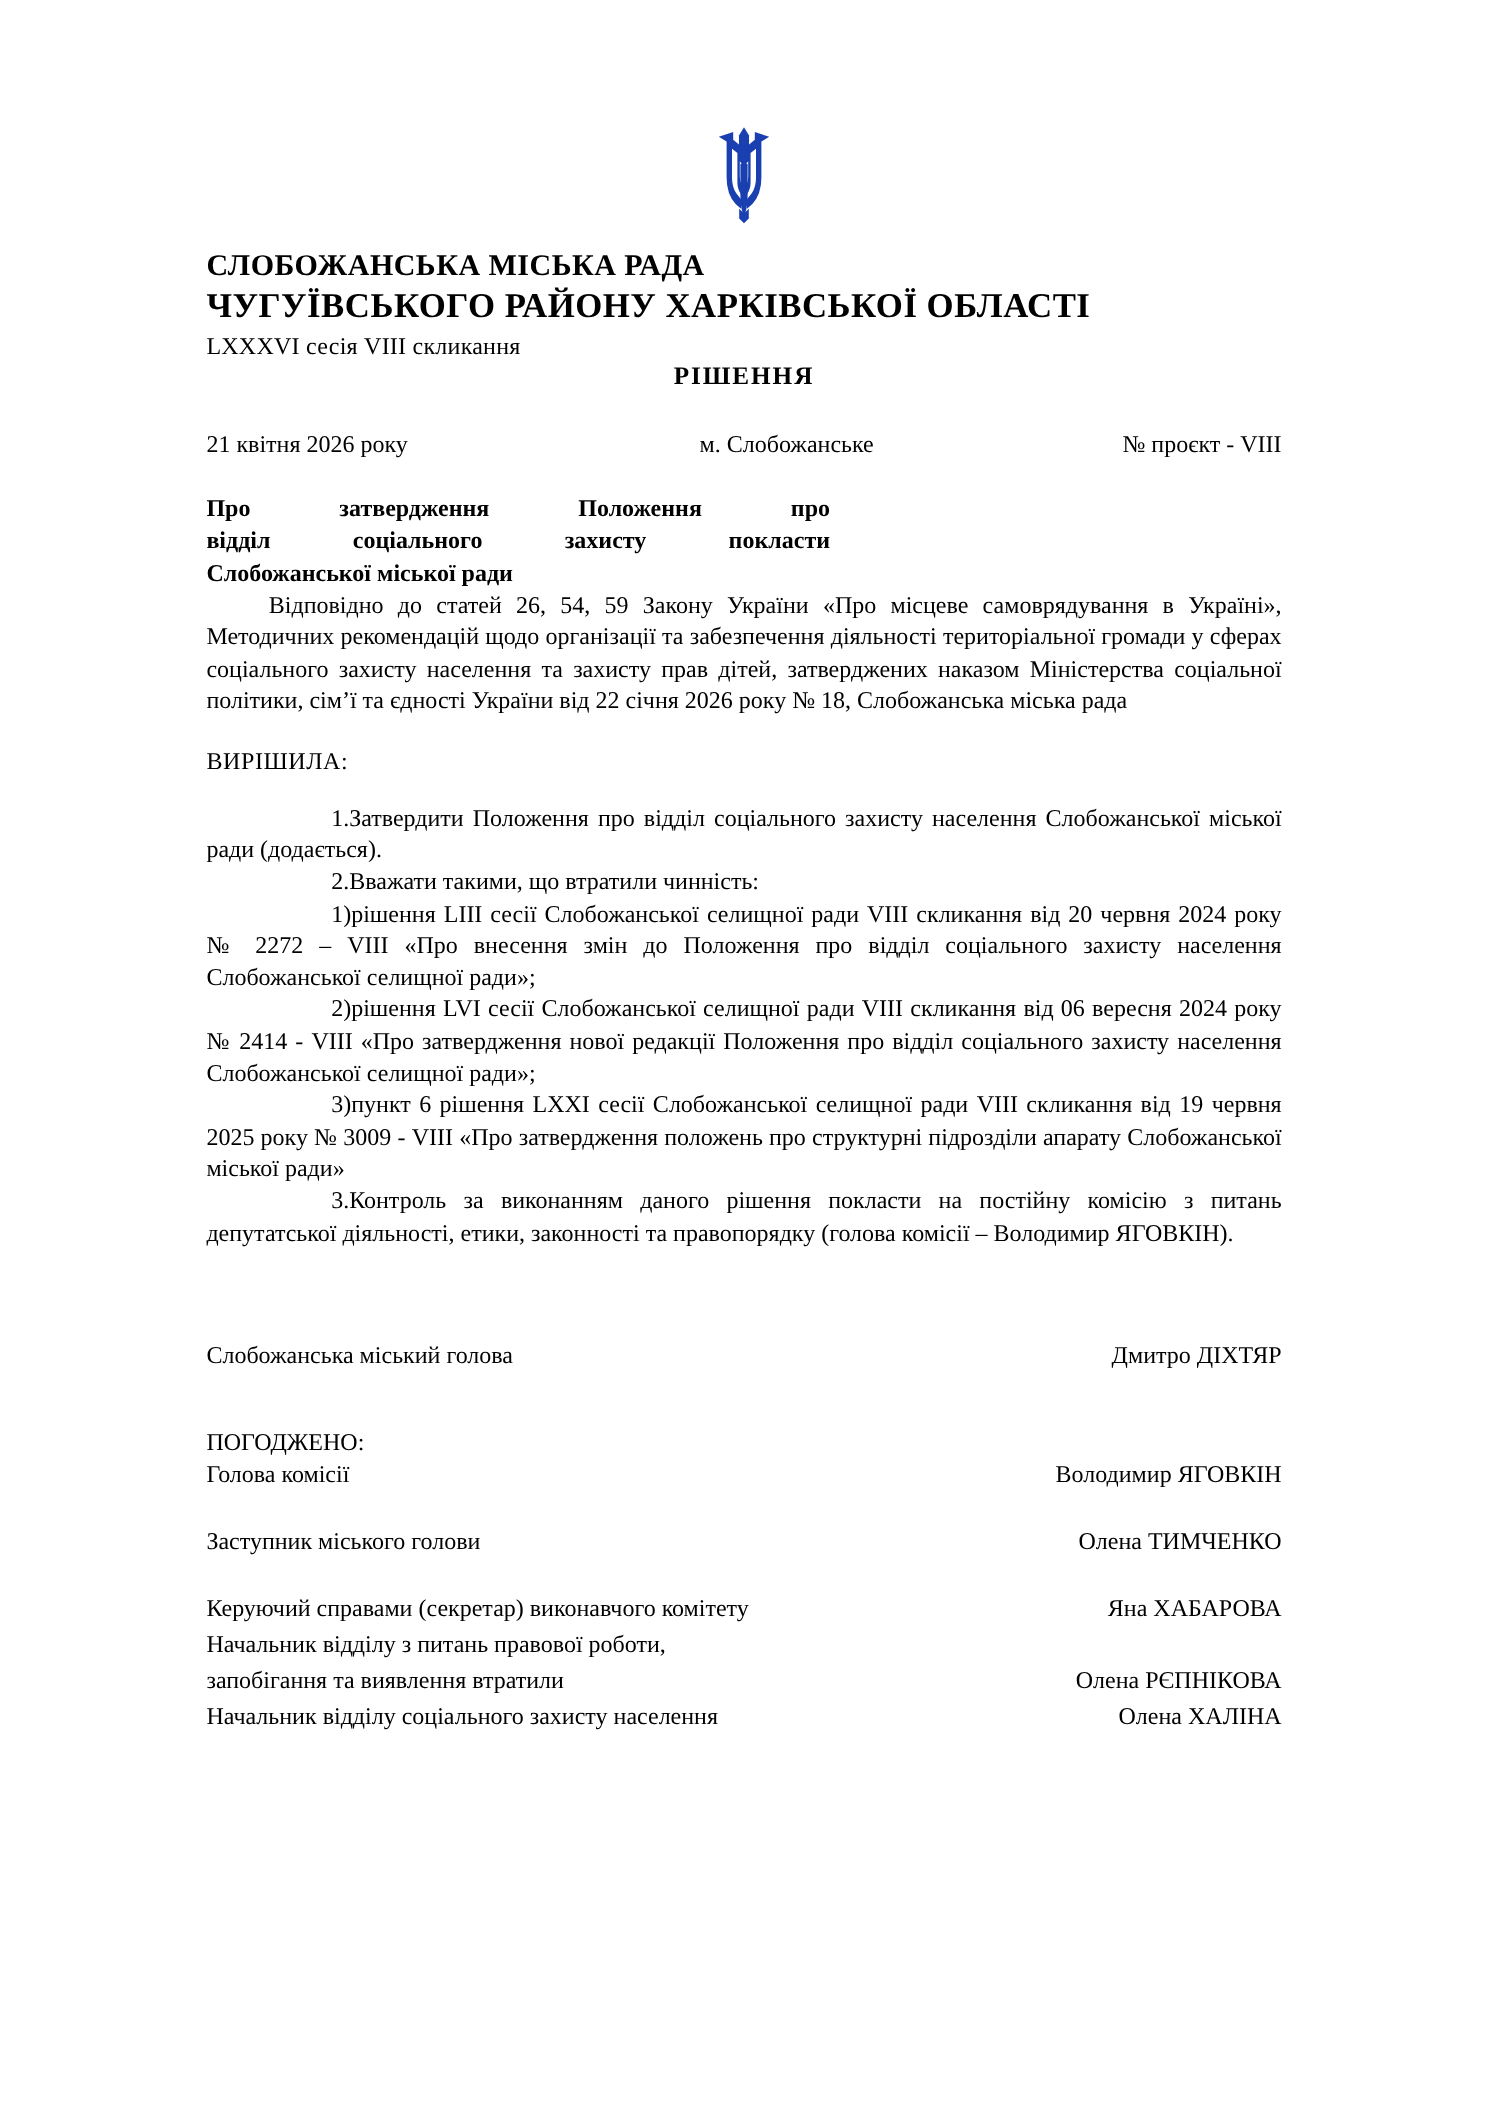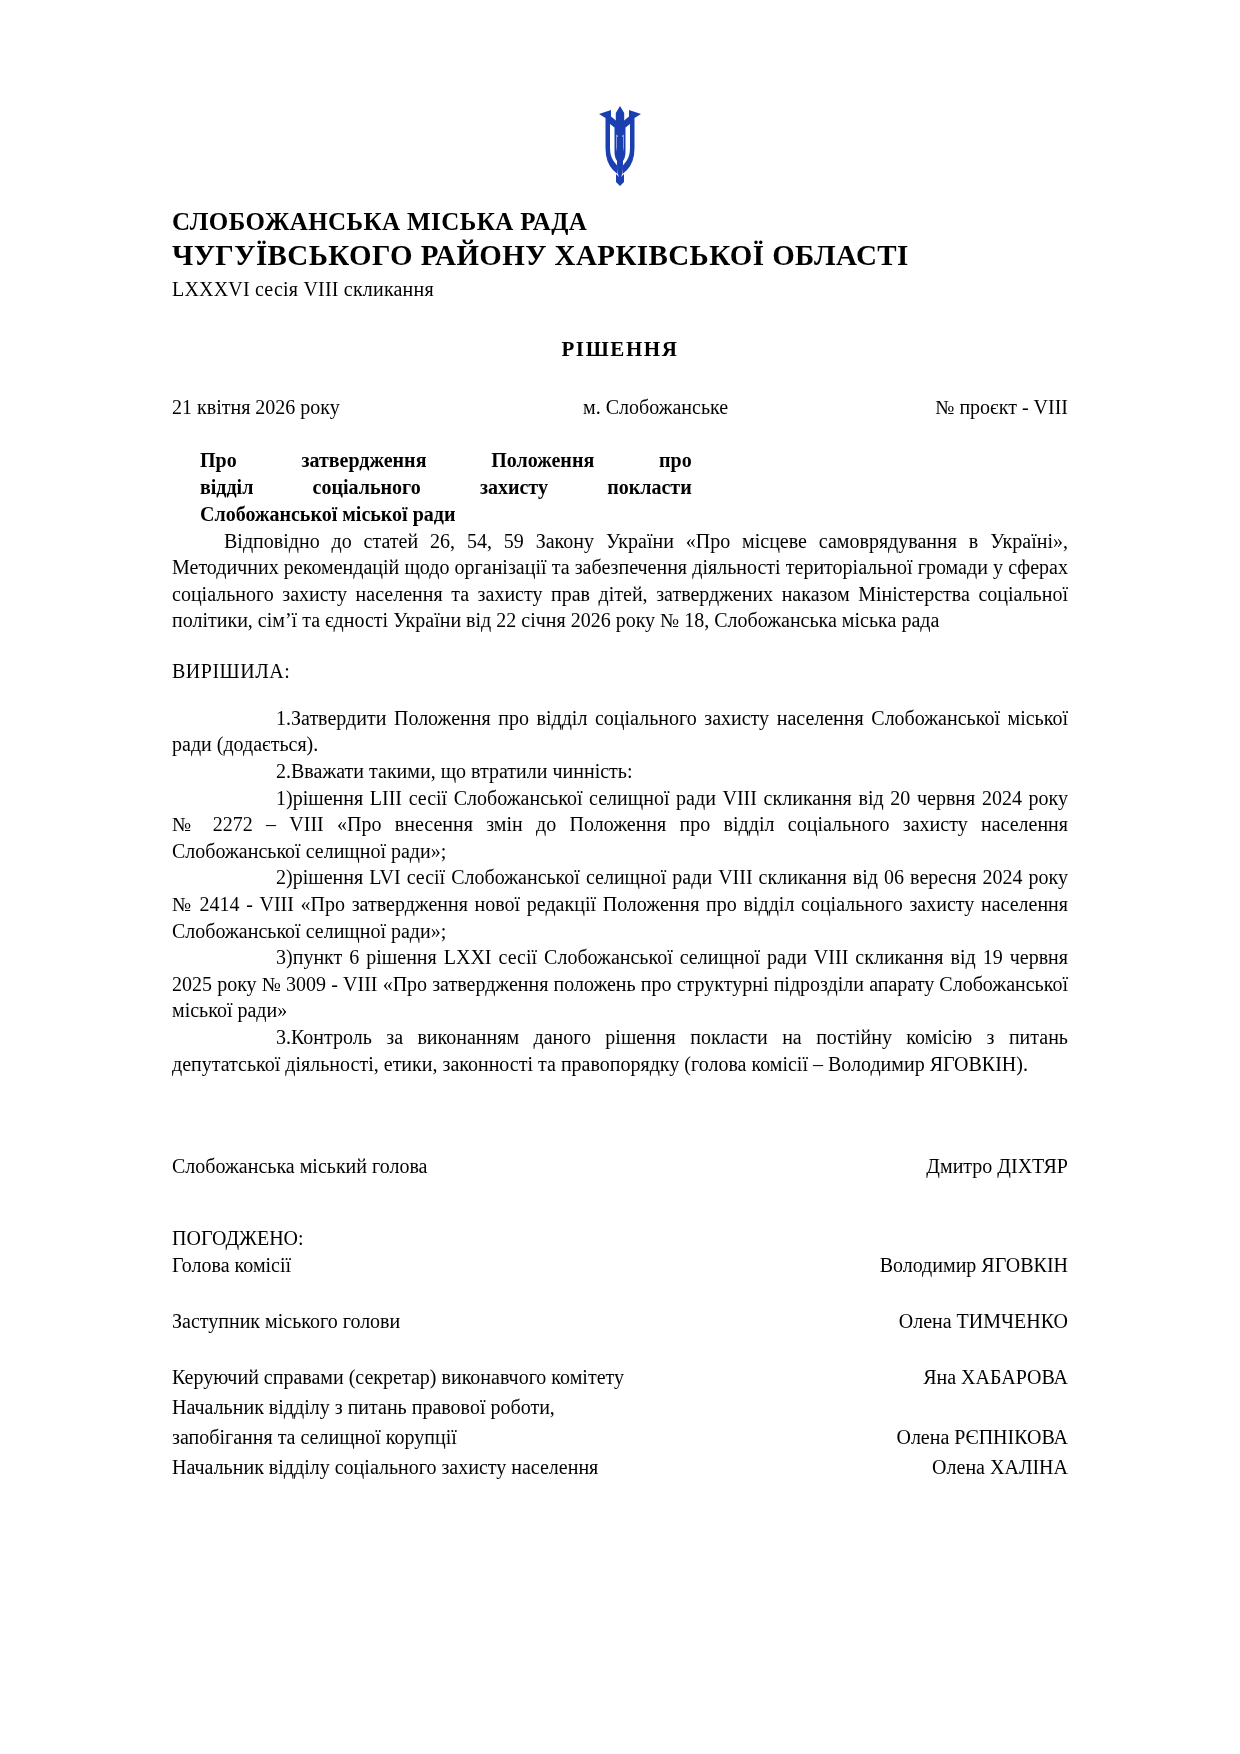--- a/index.html
+++ b/index.html
@@ -45,21 +45,20 @@
   .session-line {
     font-size: 20px;
     margin-top: 4px;
     letter-spacing: 0.2px;
   }
   .doc-type {
     text-align: center;
     font-size: 21px;
     font-weight: bold;
     letter-spacing: 1.6px;
-    margin-top: 36px;
   }
 
   .meta-row {
     display: flex;
     justify-content: space-between;
     align-items: baseline;
     font-size: 20px;
     margin-top: 34px;
   }
   .meta-row .meta-date { flex: 0 0 auto; }
@@ -70,21 +69,20 @@
     margin-top: 28px;
     font-size: 20px;
     font-weight: bold;
     line-height: 1.35;
     width: 58%;
   }
   .title-block .tline {
     display: block;
     text-align: justify;
     text-align-last: justify;
-    margin-left: 28px;
   }
   .title-block .tline.last {
     text-align: center;
     text-align-last: left;
   }
 
   p.body-text {
     font-size: 20px;
     line-height: 1.33;
     text-align: justify;
@@ -221,21 +219,21 @@
       <div class="sig-left">Керуючий справами (секретар) виконавчого комітету</div>
       <div class="sig-right">Яна ХАБАРОВА</div>
     </div>
 
     <div class="sig-row">
       <div class="sig-left">Начальник відділу з питань правової роботи,</div>
       <div class="sig-right"></div>
     </div>
 
     <div class="sig-row">
-      <div class="sig-left">запобігання та селищної корупції</div>
+      <div class="sig-left">запобігання та виявлення втратили</div>
       <div class="sig-right">Олена РЄПНІКОВА</div>
     </div>
 
     <div class="sig-row">
       <div class="sig-left">Начальник відділу соціального захисту населення</div>
       <div class="sig-right">Олена ХАЛІНА</div>
     </div>
   </div>
 
 </div>

